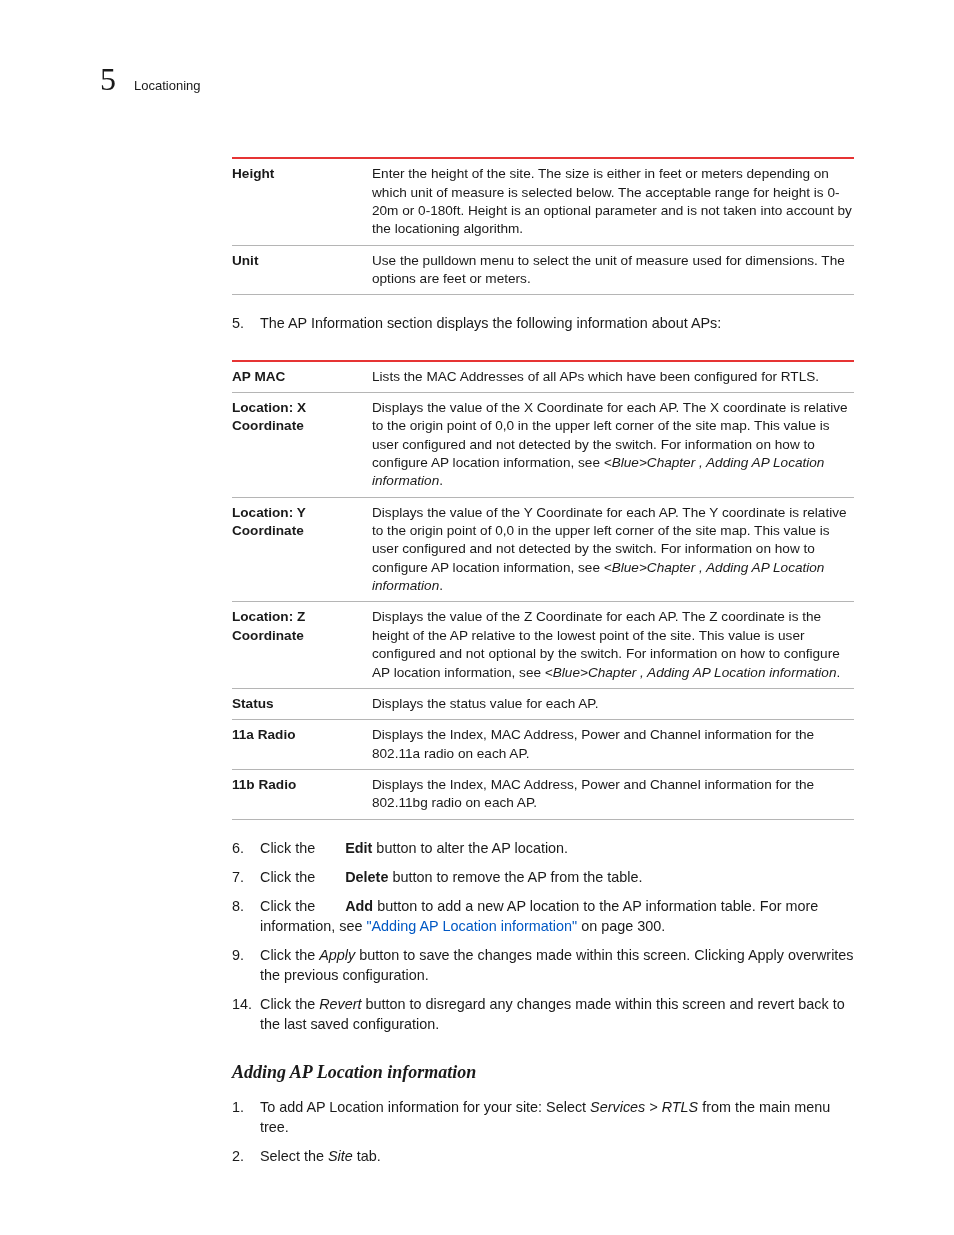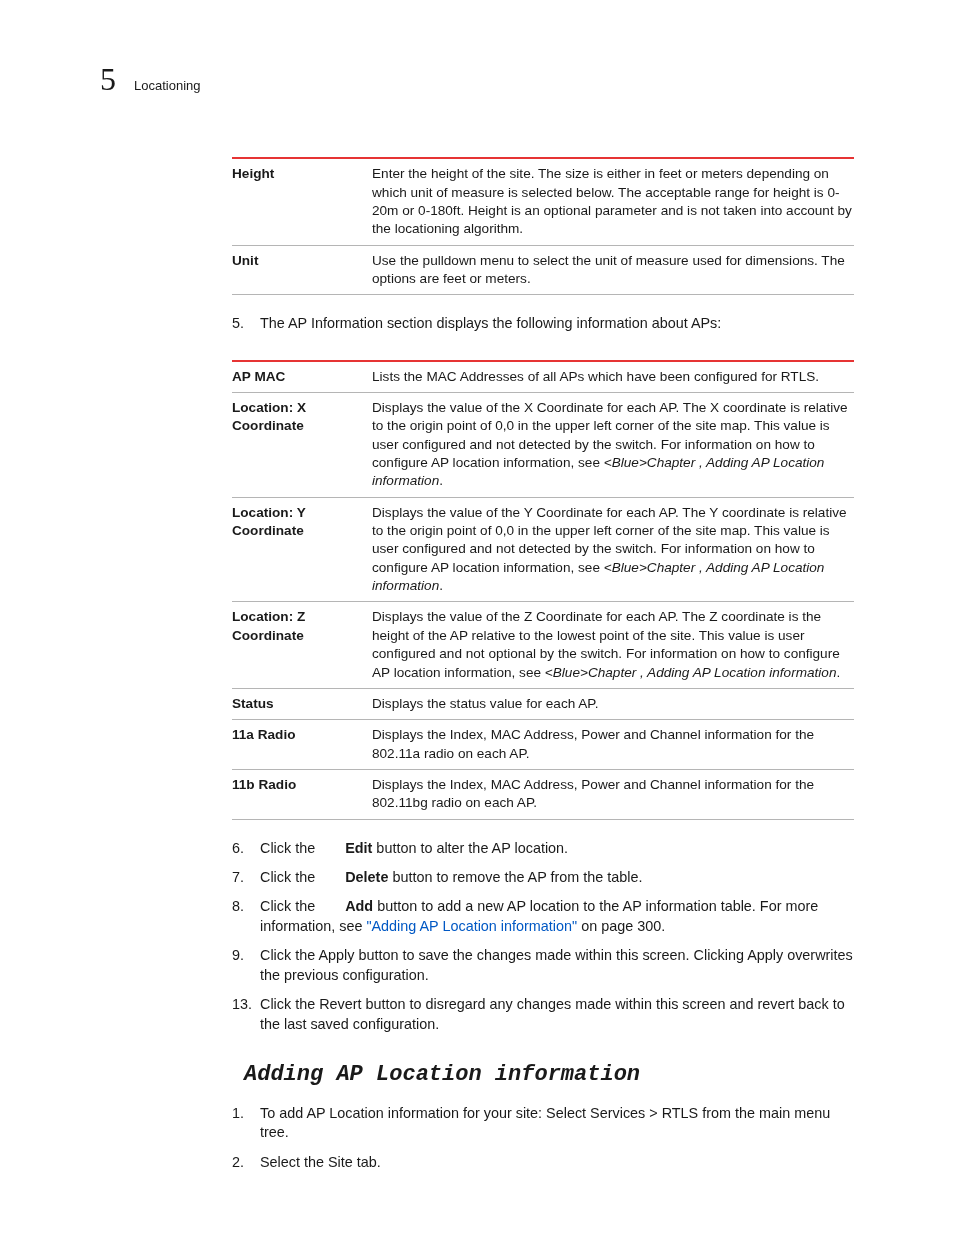--- a/index.html
+++ b/index.html
@@ -72,28 +72,28 @@
     font-size: 14.4px;
   }
   ol.steps > li > .num {
     width: 28px;
     flex-shrink: 0;
   }
   ol.steps > li > .txt {
     flex: 1;
   }
   .bold { font-weight: bold; margin-left: 26px; }
-  .italic { }
+  .italic { font-style: italic; }
   .link { color: #0058c4; }
   h3.section-heading {
-    font-family: Liberation Mono, monospace;
+    font-family: Liberation Serif, serif;
     font-style: italic;
     font-weight: bold;
-    font-size: 22px;
-    margin: 26px 0 14px 12px;
+    font-size: 18px;
+    margin: 26px 0 14px 0;
   }
 </style>
 </head>
 <body>
 
 <div class="page">
 
   <div class="header">
     <span class="chapter-number">5</span>
     <span class="chapter-title">Locationing</span>
@@ -179,21 +179,21 @@
           <span>Click the </span><span class="bold">Add</span><span> button to add a new AP location to the AP information table. For more information, see </span><span class="link">"Adding AP Location information"</span><span> on page 300.</span>
         </span>
       </li>
       <li>
         <span class="num">9.</span>
         <span class="txt">
           <span>Click the </span><span class="italic">Apply</span><span> button to save the changes made within this screen. Clicking Apply overwrites the previous configuration.</span>
         </span>
       </li>
       <li>
-        <span class="num">13.</span>
+        <span class="num">14.</span>
         <span class="txt">
           <span>Click the </span><span class="italic">Revert</span><span> button to disregard any changes made within this screen and revert back to the last saved configuration.</span>
         </span>
       </li>
     </ol>
 
     <h3 class="section-heading">Adding AP Location information</h3>
 
     <ol class="steps">
       <li>

